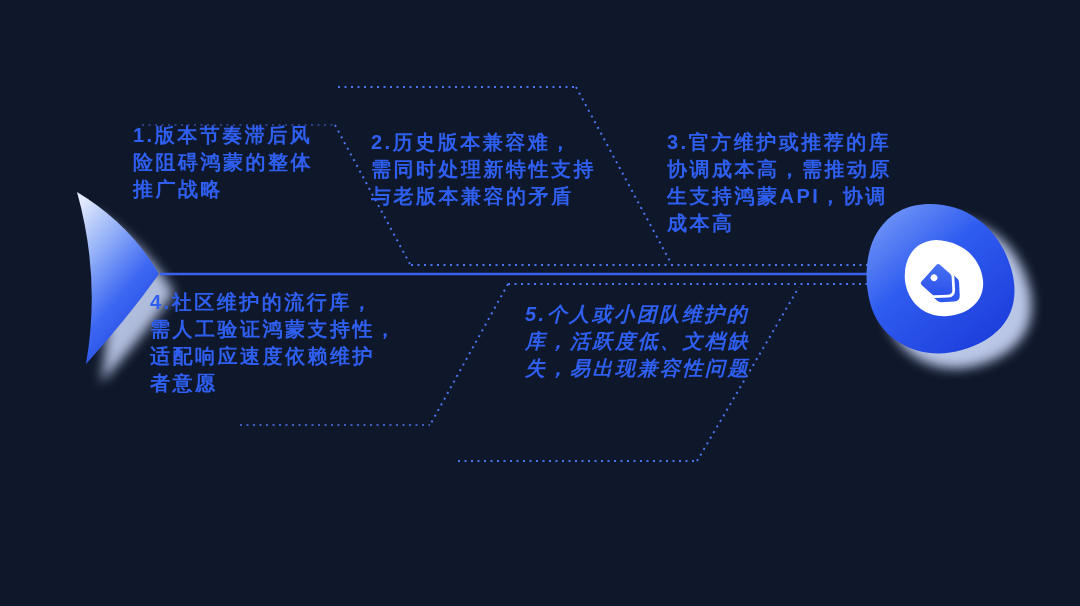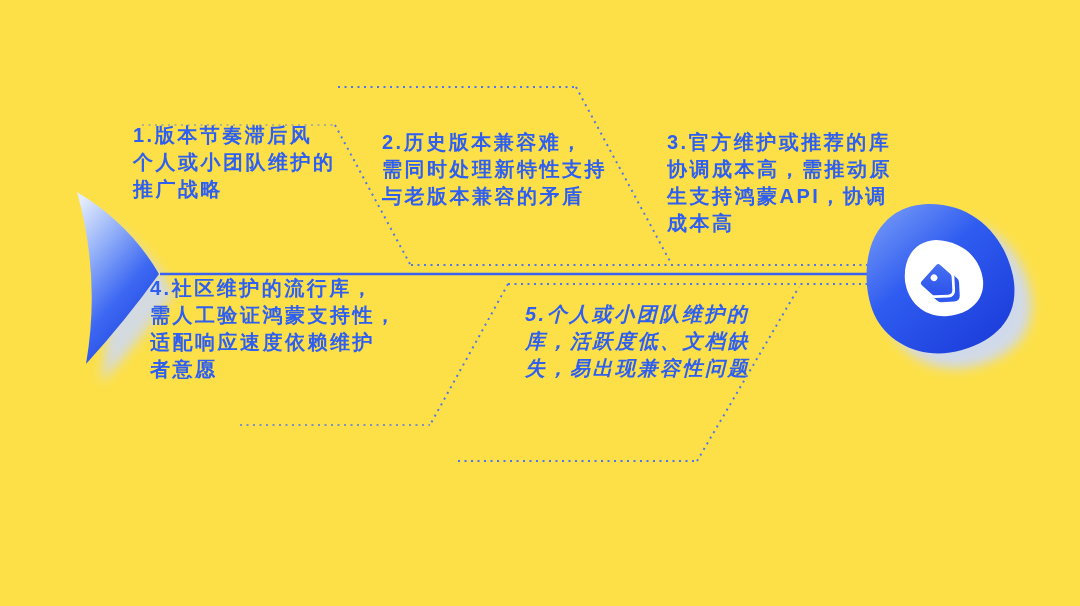--- a/index.html
+++ b/index.html
@@ -1,17 +1,17 @@
 <!DOCTYPE html>
 <html><head>
 <meta charset="utf-8">
 <style>
   html,body{margin:0;padding:0;background:#ffffff;}
   #stage{
-    position:relative;width:1080px;height:606px;background:#fde047;overflow:hidden;
+    position:relative;width:1080px;height:606px;background:#0f172a;overflow:hidden;
     font-family:"Liberation Sans","DejaVu Sans",sans-serif;
   }
   #diagram-svg{position:absolute;left:0;top:0;width:1080px;height:606px;}
   .cause{
     position:absolute;
     color:#2e5ff0;
     font-weight:700;
     font-size:20px;
     line-height:27px;
     letter-spacing:2.5px;
@@ -76,38 +76,38 @@
       <g transform="translate(941,284) rotate(42) scale(1.25) translate(-14,-12)">
         <path d="M3,0 L14,0 Q16,0 17.4,1.4 L24.6,8.6 Q28,12 24.6,15.4 L17.4,22.6 Q16,24 14,24 L3,24 Q0,24 0,21 L0,3 Q0,0 3,0 Z" transform="translate(6.5,0)" fill="#2e58ee"></path>
         <path d="M3,0 L14,0 Q16,0 17.4,1.4 L24.6,8.6 Q28,12 24.6,15.4 L17.4,22.6 Q16,24 14,24 L3,24 Q0,24 0,21 L0,3 Q0,0 3,0 Z" fill="url(#tagGrad)" stroke="#ffffff" stroke-width="2.2"></path>
         <circle cx="6.5" cy="12" r="2.7" fill="#ffffff"></circle>
       </g>
     </g>
   </svg>
 
   <div class="cause" style="left:133px;top:122px;">
     <div>1.版本节奏滞后风</div>
-    <div>个人或小团队维护的</div>
+    <div>险阻碍鸿蒙的整体</div>
     <div>推广战略</div>
   </div>
 
-  <div class="cause" style="left:382px;top:129px;">
+  <div class="cause" style="left:371px;top:129px;">
     <div>2.历史版本兼容难，</div>
     <div>需同时处理新特性支持</div>
     <div>与老版本兼容的矛盾</div>
   </div>
 
   <div class="cause" style="left:655px;top:129px;margin-left:12px;">
     <div>3.官方维护或推荐的库</div>
     <div>协调成本高，需推动原</div>
     <div>生支持鸿蒙API，协调</div>
     <div>成本高</div>
   </div>
 
-  <div class="cause" style="left:150px;top:275px;">
+  <div class="cause" style="left:150px;top:289px;">
     <div>4.社区维护的流行库，</div>
     <div>需人工验证鸿蒙支持性，</div>
     <div>适配响应速度依赖维护</div>
     <div>者意愿</div>
   </div>
 
   <div class="cause" style="left:525px;top:301px;font-style:italic;">
     <div>5.个人或小团队维护的</div>
     <div>库，活跃度低、文档缺</div>
     <div>失，易出现兼容性问题</div>

